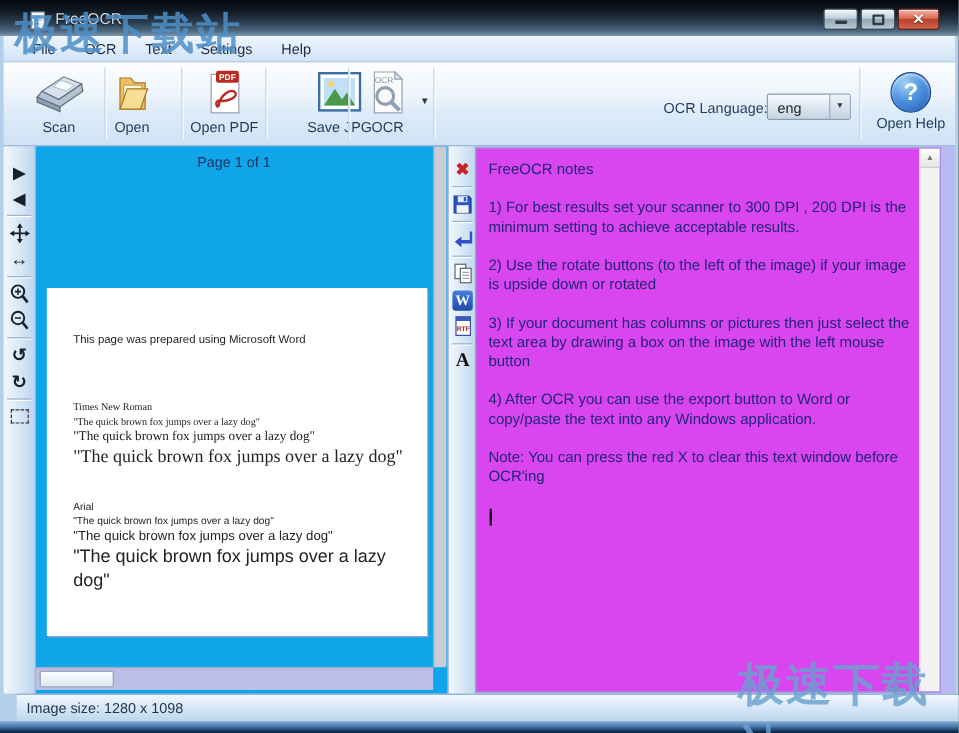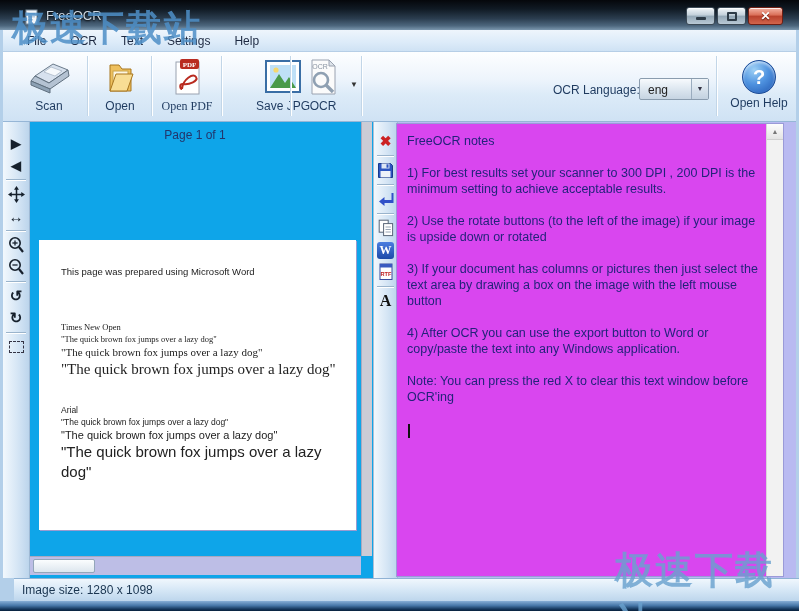--- a/index.html
+++ b/index.html
@@ -67,21 +67,21 @@
     color:#fff;font-family:"Liberation Serif",serif;font-weight:bold;font-size:12px;text-align:center;line-height:17px;}
   .font-a{font-family:"Liberation Serif",serif;font-weight:bold;font-size:16px;color:#111;}
   
   .preview{position:absolute;left:27px;top:0;width:343px;height:456px;background:#0ea5e9;overflow:hidden;}
   .page-ind{position:absolute;left:0;top:6px;width:330px;text-align:center;font-size:12px;color:#23356b;}
   .vscroll{position:absolute;right:1px;top:0;width:11px;height:434px;background:#cbccd6;border-left:1px solid #a8a9c0;}
   .hscroll{position:absolute;left:0;bottom:3px;width:331px;height:19px;background:#bdbee6;border-top:1px solid #a8a9c0;}
   .hthumb{position:absolute;left:3px;top:2px;width:62px;height:14px;background:linear-gradient(180deg,#fbfdfe,#dde6ee);
     border:1px solid #93a6ba;border-radius:2px;}
   .doc-page{position:absolute;left:9px;top:118px;width:317px;height:290px;background:#fff;
-    box-shadow:1px 1px 0 #9a9bd0;padding:26px 10px 0 22px;color:#222;overflow:hidden;}
+    box-shadow:1px 1px 0 #9a9bd0;padding:38px 10px 0 22px;color:#222;overflow:hidden;}
   .doc-page .sans{font-family:"Liberation Sans",sans-serif;}
   .doc-page .serif{font-family:"Liberation Serif",serif;}
   .d-l1{font-size:9.5px;line-height:12px;}
   .d-gap1{height:44px;}
   .d-lbl{font-size:8.5px;line-height:11px;}
   .d-s{font-size:8.5px;line-height:12px;}
   .d-m{font-size:11px;line-height:14px;}
   .d-l{font-size:15px;line-height:20px;}
   .d-gap2{height:26px;}
   
@@ -148,33 +148,33 @@
           <path d="M9 17 L27 5 L42 11 L23 24 Z" fill="#d7e1ee" stroke="#6b7b8a"></path>
           <path d="M25 8 L36 12 L29 17 L18 13 Z" fill="#f6f9fc" stroke="#98a8b8" stroke-width=".6"></path>
           <path d="M5 22 L9 17 L23 24 L42 11 L43 17 L24 30 Z" fill="#b4c2d2" stroke="#5f6f7e"></path>
           <path d="M5 22 L24 30 L24 34 L5 26 Z" fill="#8da1b4" stroke="#5f6f7e"></path>
         </svg>
       </div>
       <div class="tlabel">Scan</div>
     </div>
     <div class="tsep" style="left:84px;"></div>
 
-    <div class="tbtn" style="left:88px;width:58px;text-align:center;">
+    <div class="tbtn" style="left:78px;width:58px;text-align:center;">
       <div class="ticon">
         <svg width="36" height="36" viewBox="0 0 36 36">
           <path d="M8 32 V6 h9 l3 4 h9 v22 z" fill="#eec05e" stroke="#a8761f"></path>
           <rect x="11" y="12" width="15" height="18" fill="#fdf6e2" stroke="#c9a44a"></rect>
           <path d="M8 32 L14 15 h17 l-6 17 z" fill="#f8dd94" stroke="#a8761f"></path>
         </svg>
       </div>
       <div class="tlabel">Open</div>
     </div>
     <div class="tsep" style="left:148px;"></div>
 
-    <div class="tbtn" style="left:152px;width:64px;font-family:Liberation Serif, serif;">
+    <div class="tbtn" style="left:152px;width:64px;">
       <div class="ticon">
         <svg width="36" height="40" viewBox="0 0 36 40">
           <rect x="7" y="5" width="23" height="32" fill="#fff" stroke="#9aa2b0"></rect>
           <rect x="11" y="2" width="19" height="10" rx="2" fill="#b92b20"></rect>
           <text x="20.5" y="9.5" font-size="7" font-weight="bold" fill="#fff" text-anchor="middle">PDF</text>
           <path d="M13 32 C14 22 24 16 27 20 C30 24 20 28 14 27 C10 26.5 11 32 13 32" fill="none" stroke="#b92b20" stroke-width="2"></path>
         </svg>
       </div>
       <div class="tlabel">Open PDF</div>
     </div>
@@ -272,21 +272,21 @@
       <div class="tool">
           <div class="marquee"></div>
         </div>
     </div>
 
     <div class="preview">
       <div class="page-ind">Page 1 of 1</div>
       <div class="doc-page">
         <div class="sans d-l1">This page was prepared using Microsoft Word</div>
         <div class="d-gap1"></div>
-        <div class="serif d-lbl">Times New Open</div>
+        <div class="serif d-lbl">Times New Roman</div>
         <div class="serif d-s">"The quick brown fox jumps over a lazy dog"</div>
         <div class="serif d-m">"The quick brown fox jumps over a lazy dog"</div>
         <div class="serif d-l">"The quick brown fox jumps over a lazy dog"</div>
         <div class="d-gap2"></div>
         <div class="sans d-lbl">Arial</div>
         <div class="sans d-s">"The quick brown fox jumps over a lazy dog"</div>
         <div class="sans d-m">"The quick brown fox  jumps over a lazy dog"</div>
         <div class="sans d-l">"The quick brown fox jumps over a lazy dog"</div>
 
       </div>

